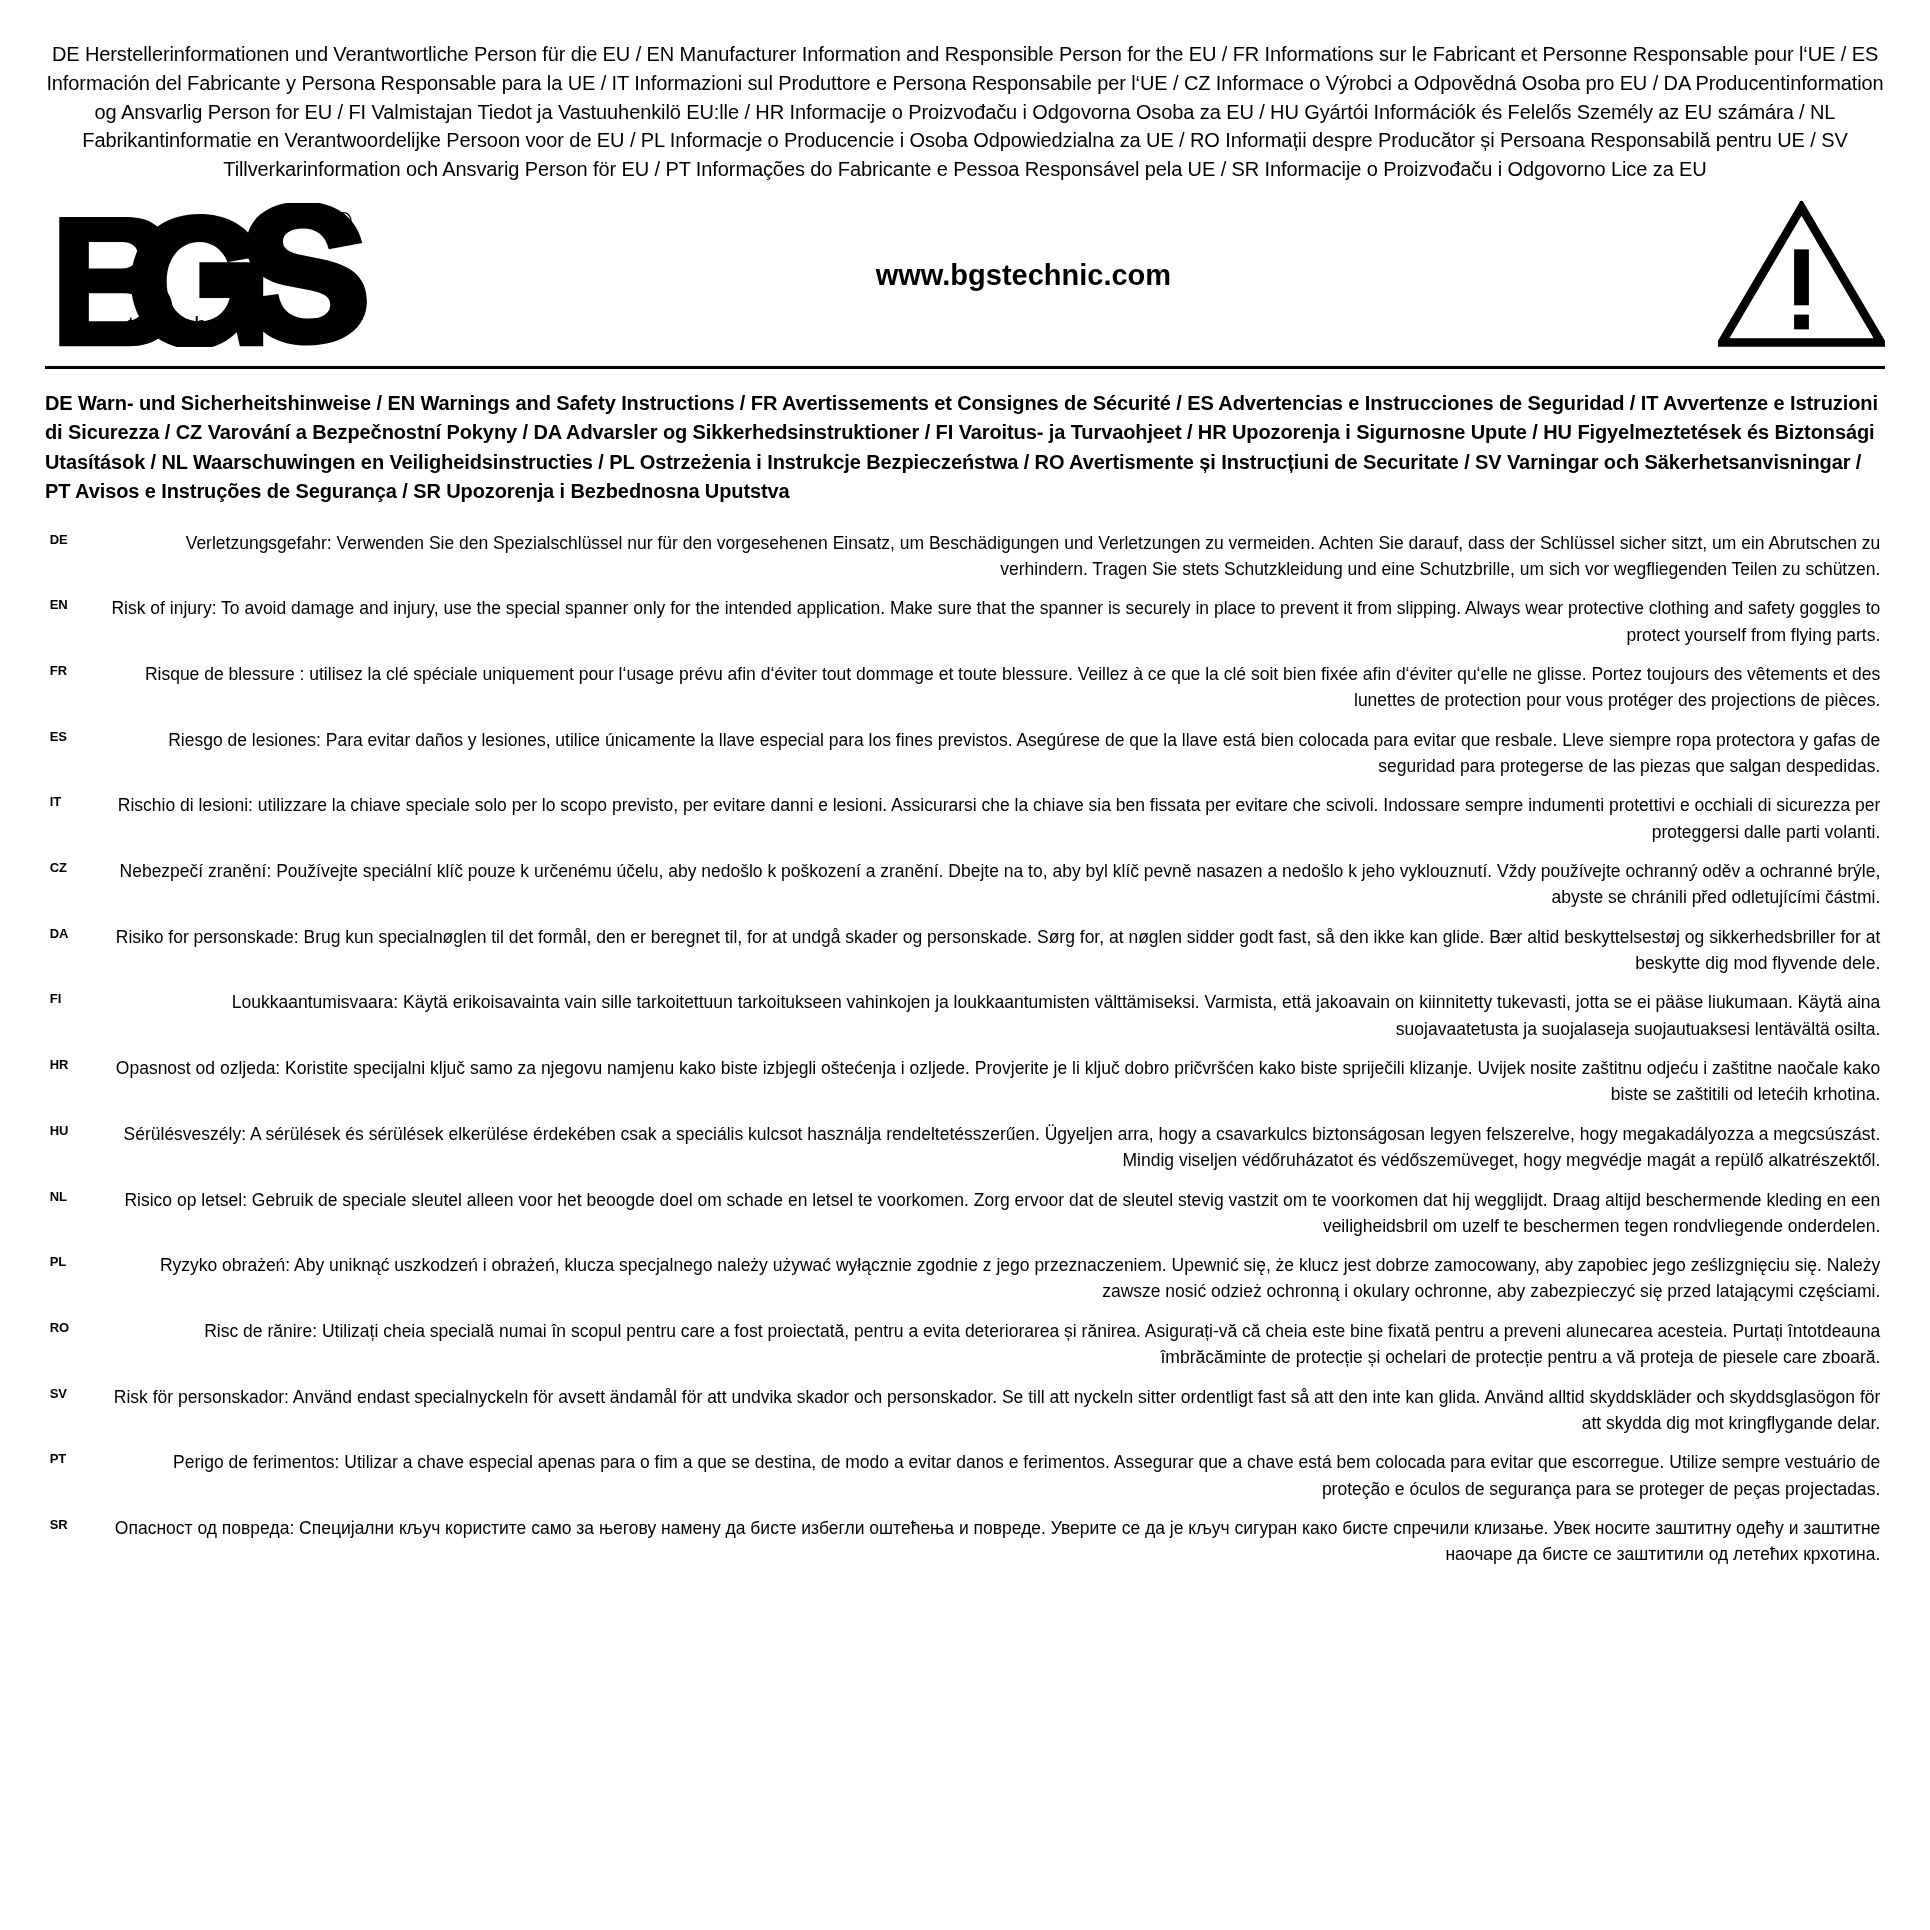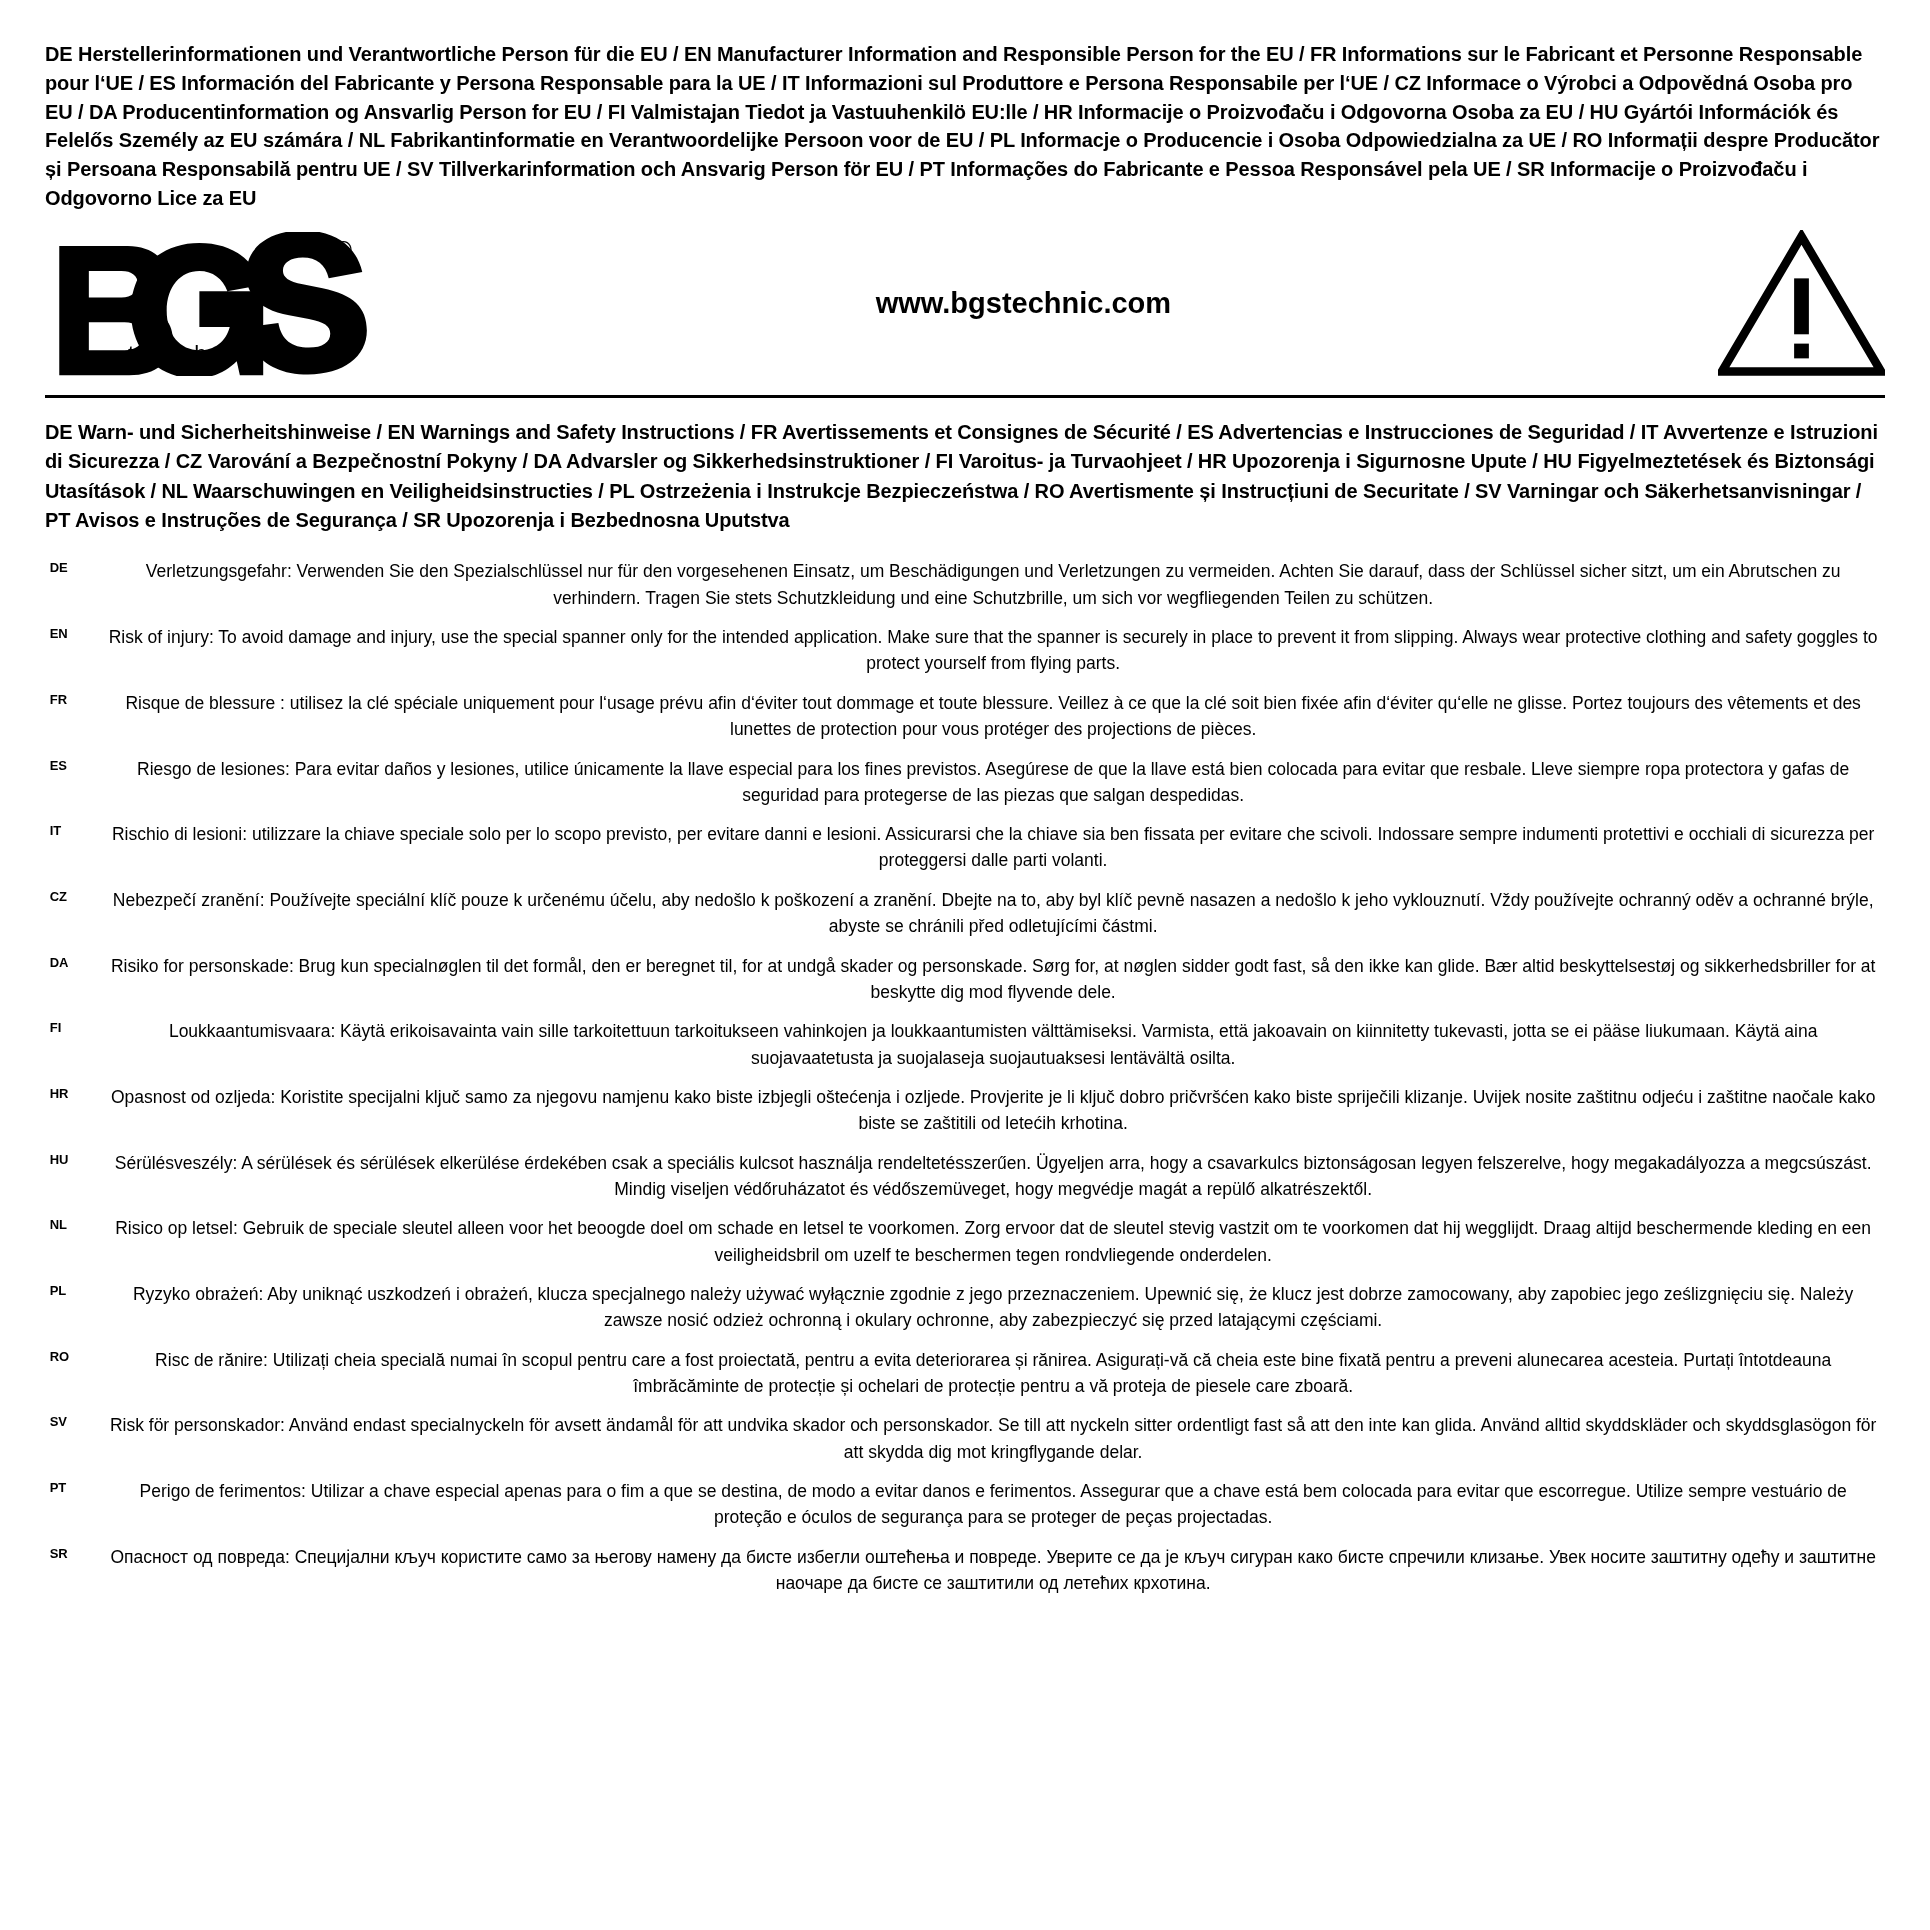--- a/index.html
+++ b/index.html
@@ -17,25 +17,25 @@
   .page {
     box-sizing: border-box;
     width: 1930px;
     height: 1930px;
     padding: 40px 45px 0 45px;
   }
 
   
   .doc-title {
     font-size: 20px;
-    font-weight: bold;
+    font-weight: normal;
     line-height: 1.44;
     letter-spacing: -0.1px;
     margin: 0 0 14px 0;
-    text-align: left;
+    text-align: center;
   }
 
   
   .company-band {
     display: flex;
     align-items: center;
     border-bottom: 3.9px solid #000;
     padding: 3.1px 0 17px 0;
     margin-bottom: 0;
   }
@@ -92,21 +92,21 @@
     font-size: 13px;
     font-weight: bold;
     line-height: 1.5;
     padding-left: 4.7px;
     box-sizing: border-box;
   }
   .lang-text {
     flex: 1 1 auto;
     font-size: 17.5px;
     line-height: 1.5;
-    text-align: center;
+    text-align: right;
     padding-right: 4.7px;
   }
 </style>
 </head>
 <body>
 
 <div class="page">
 
   <div class="doc-title">DE Herstellerinformationen und Verantwortliche Person für die EU  /  EN Manufacturer Information and Responsible Person for the EU  /  FR Informations sur le Fabricant et Personne Responsable pour l‘UE  /  ES Información del Fabricante y Persona Responsable para la UE  /  IT Informazioni sul Produttore e Persona Responsabile per l‘UE  /  CZ Informace o Výrobci a Odpovědná Osoba pro EU  /  DA Producentinformation og Ansvarlig Person for EU  /  FI Valmistajan Tiedot ja Vastuuhenkilö EU:lle  /  HR Informacije o Proizvođaču i Odgovorna Osoba za EU  /  HU Gyártói Információk és Felelős Személy az EU számára  /  NL Fabrikantinformatie en Verantwoordelijke Persoon voor de EU  /  PL Informacje o Producencie i Osoba Odpowiedzialna za UE  /  RO Informații despre Producător și Persoana Responsabilă pentru UE  /  SV Tillverkarinformation och Ansvarig Person för EU  /  PT Informações do Fabricante e Pessoa Responsável pela UE  /  SR Informacije o Proizvođaču i Odgovorno Lice za EU</div>
 

